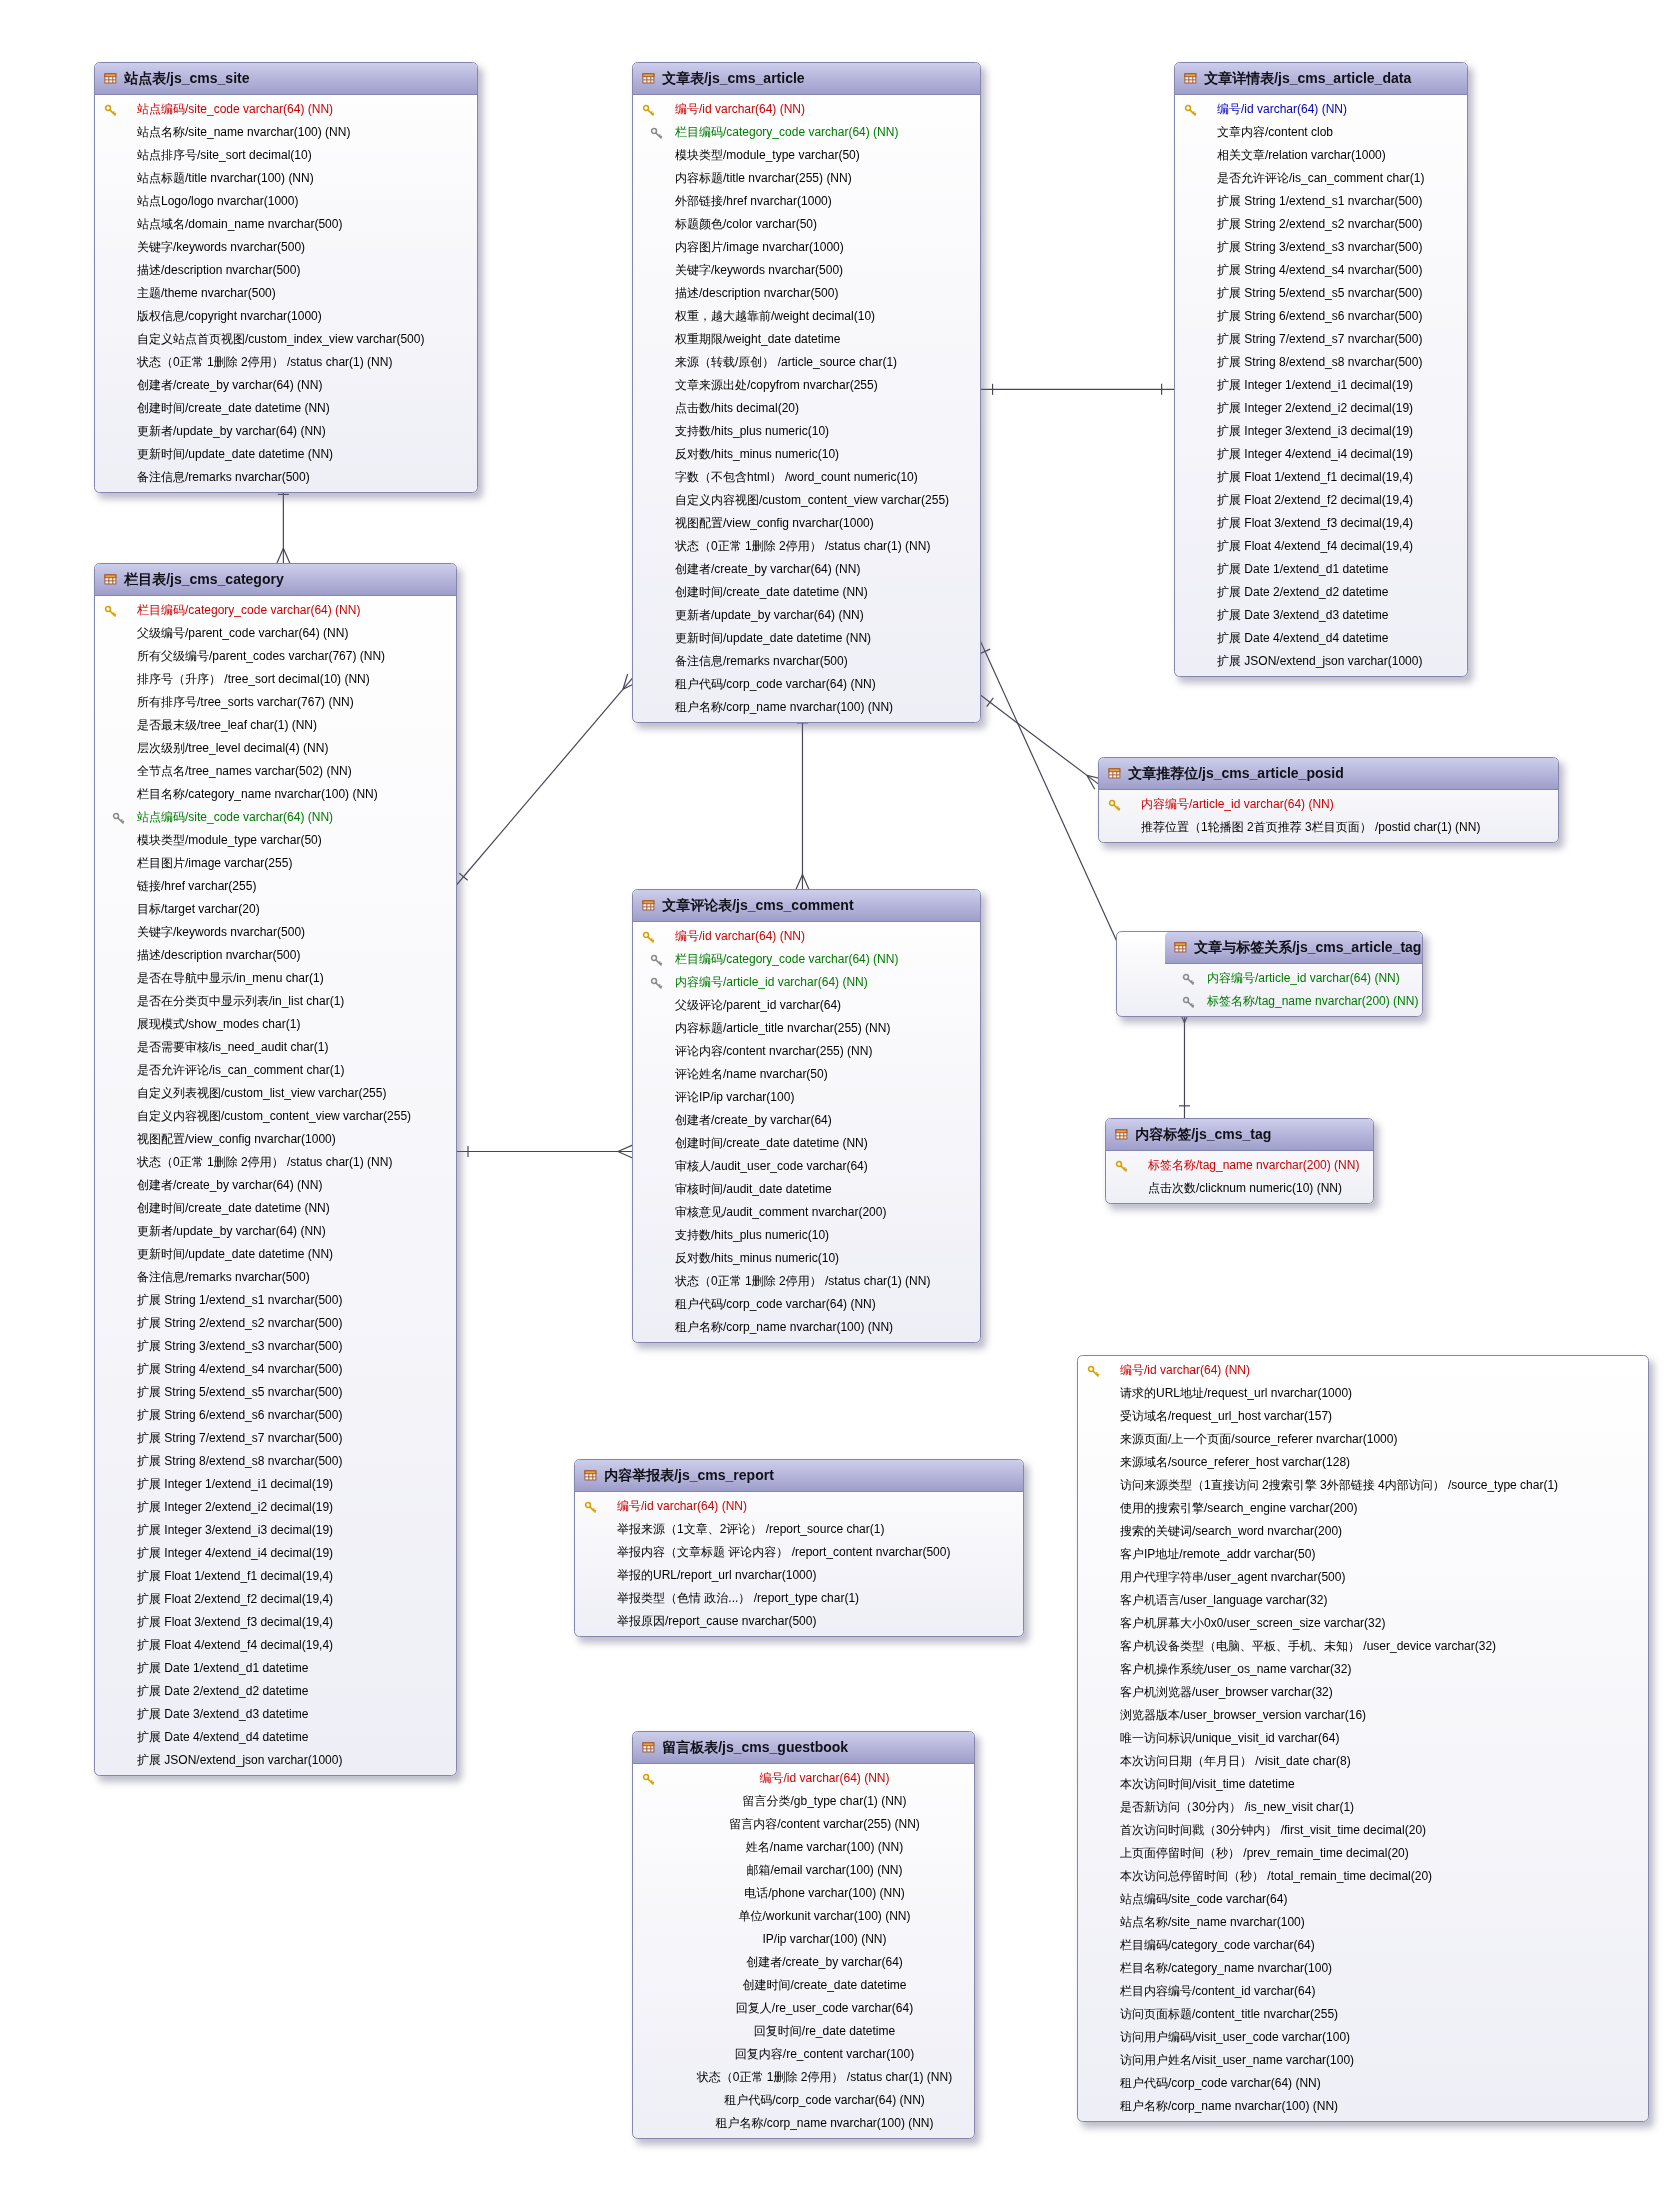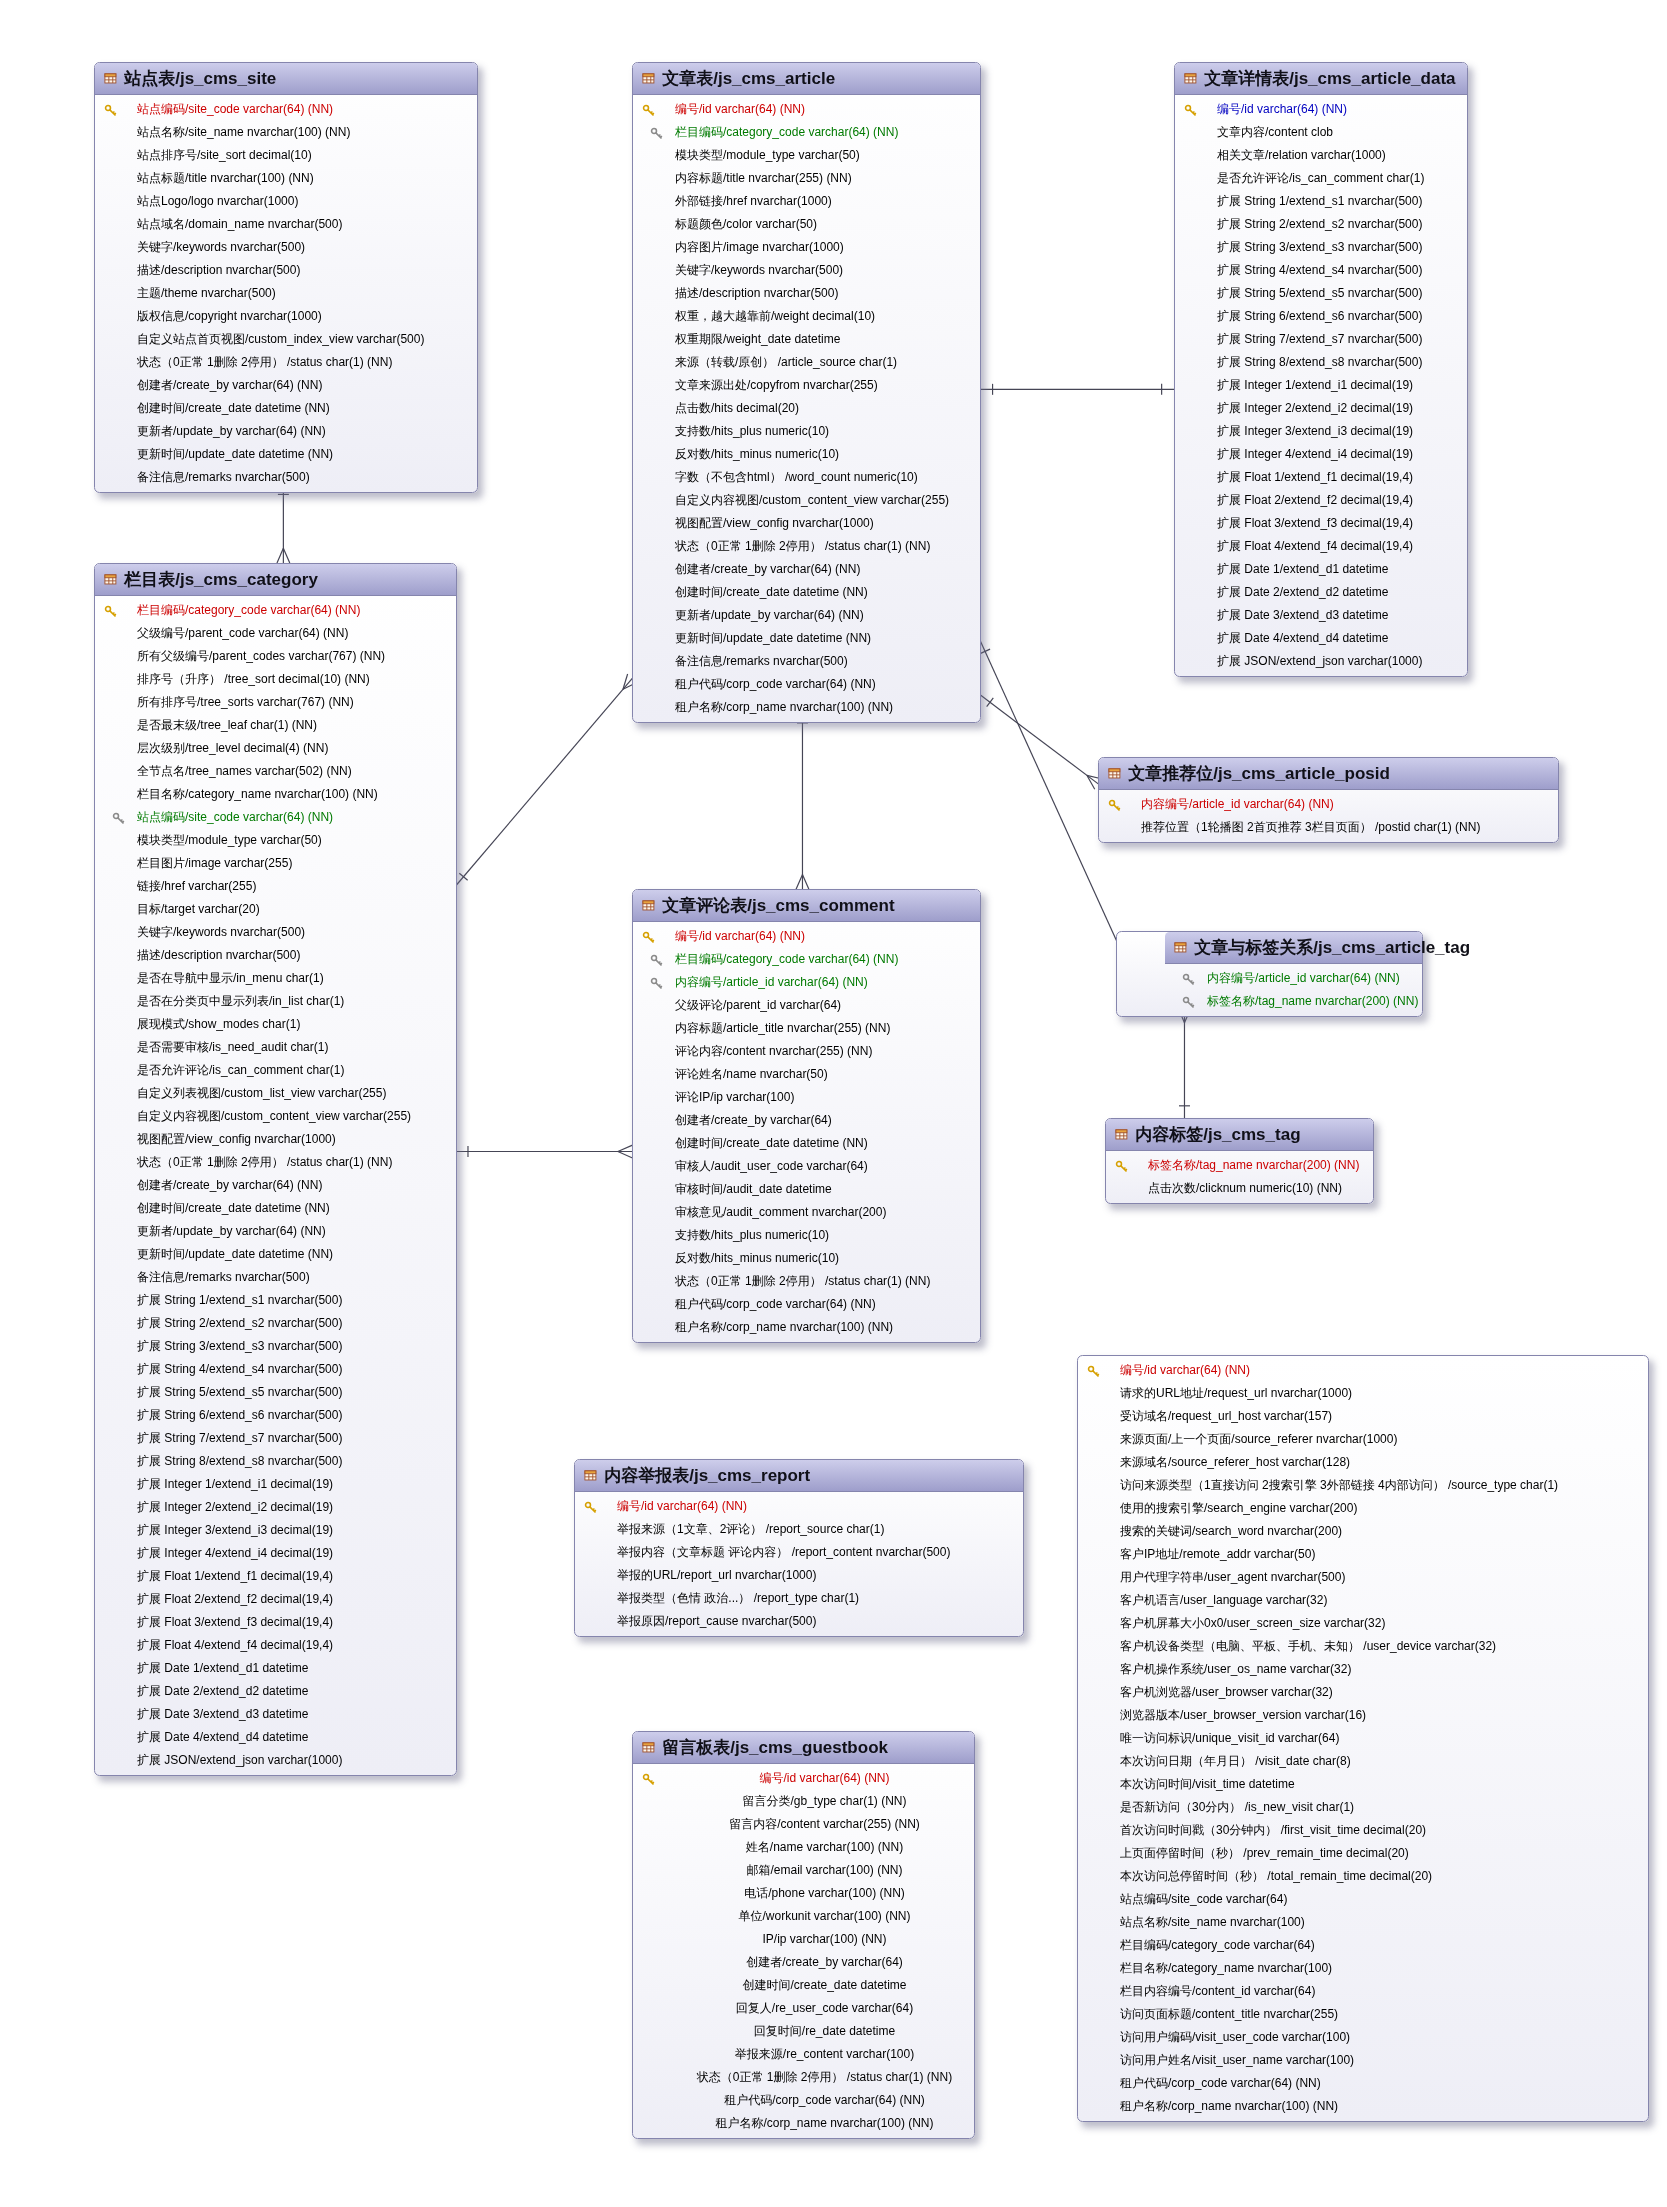--- a/index.html
+++ b/index.html
@@ -11,21 +11,21 @@
   svg.rels{position:absolute;left:0;top:0;pointer-events:none;}
   .card{
     position:absolute;border:0.9px solid #8585ad;border-radius:5.5px;
     background:linear-gradient(#ffffff,#eeeef6);
     box-shadow:4.6px 5.5px 7.3px rgba(110,110,140,.45);
   }
   .card-header{
     height:31px;display:flex;align-items:center;gap:7.3px;padding:0 9.1px;
     background:linear-gradient(#cdcdeb,#9e9ecb);
     border-bottom:0.9px solid #8585ad;border-radius:4.6px 4.6px 0 0;
-    font-size:17px;font-weight:bold;color:#101018;white-space:nowrap;
+    font-size:14px;font-weight:bold;color:#101018;white-space:nowrap;
   }
   .rows{padding:2.7px 0 3.7px 0;}
   .row{position:relative;height:23px;line-height:23px;padding-left:42px;
        font-size:12px;white-space:nowrap;color:#000;}
   .key{position:absolute;top:4.6px;display:inline-block;width:13.7px;height:13.7px;}
   .key.gold{left:9.1px;}
   .key.gray{left:17.4px;}
   .ticon{display:inline-flex;width:12.8px;height:12.8px;}
   .c-n{color:#000000;}
   .c-pk{color:#cc0000;}
@@ -443,21 +443,21 @@
         <div class="row"><span class="c-n">留言内容/content varchar(255) (NN)</span></div>
         <div class="row"><span class="c-n">姓名/name varchar(100) (NN)</span></div>
         <div class="row"><span class="c-n">邮箱/email varchar(100) (NN)</span></div>
         <div class="row"><span class="c-n">电话/phone varchar(100) (NN)</span></div>
         <div class="row"><span class="c-n">单位/workunit varchar(100) (NN)</span></div>
         <div class="row"><span class="c-n">IP/ip varchar(100) (NN)</span></div>
         <div class="row"><span class="c-n">创建者/create_by varchar(64)</span></div>
         <div class="row"><span class="c-n">创建时间/create_date datetime</span></div>
         <div class="row"><span class="c-n">回复人/re_user_code varchar(64)</span></div>
         <div class="row"><span class="c-n">回复时间/re_date datetime</span></div>
-        <div class="row"><span class="c-n">举报来源/re_content varchar(100)</span></div>
+        <div class="row"><span class="c-n">回复内容/re_content varchar(100)</span></div>
         <div class="row"><span class="c-n">状态（0正常 1删除 2停用） /status char(1) (NN)</span></div>
         <div class="row"><span class="c-n">租户代码/corp_code varchar(64) (NN)</span></div>
         <div class="row"><span class="c-n">租户名称/corp_name nvarchar(100) (NN)</span></div>
       </div>
     </div>
     <div class="card" style="left: 1077px; top: 1355px; width: 570px;">
       <div class="rows">
         <div class="row"><span class="key gold"><svg width="13.7" height="13.7" viewBox="0 0 15 15">
               <circle cx="4.4" cy="4.4" r="2.7" fill="none" stroke="#d6a000" stroke-width="1.7"></circle>
               <path d="M6.4 6.4 L12.6 12.6 M9.8 9.8 L11.4 8.2 M11.4 11.4 L13 9.8" fill="none" stroke="#d6a000" stroke-width="1.7"></path>

